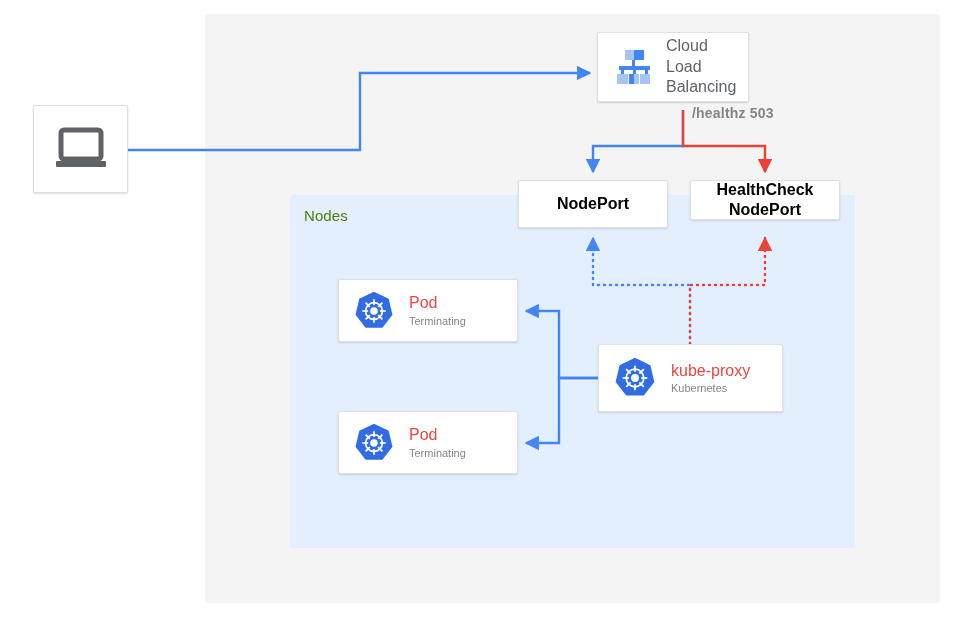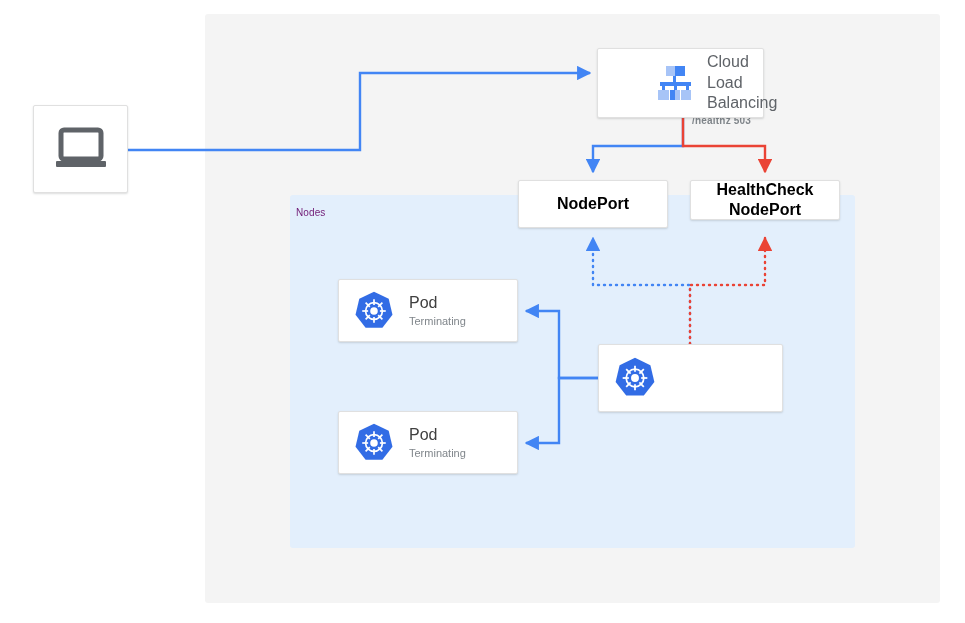--- a/index.html
+++ b/index.html
@@ -34,24 +34,24 @@
     position: absolute;
     left: 290px;
     top: 195px;
     width: 565px;
     height: 353px;
     background: #e3effc;
     border-radius: 3px;
   }
   .panel-nodes-label {
     position: absolute;
-    left: 296px;
+    left: 304px;
     top: 207px;
-    font-size: 10px;
-    color: #701a75;
+    font-size: 15px;
+    color: #4d7c0f;
     letter-spacing: .1px;
   }
 
   
   .card {
     position: absolute;
     background: #ffffff;
     border: 1px solid #e0e0e0;
     border-radius: 2px;
     box-sizing: border-box;
@@ -74,61 +74,61 @@
     margin-left: 14px;
     line-height: 1.28;
   }
   .title-gray {
     font-size: 16px;
     color: #5f6368;
     white-space: pre-line;
   }
   .title-dark {
     font-size: 16px;
-    color: #404040;
+    color: #ef4444;
   }
   .subtitle {
     font-size: 11px;
     color: #80868b;
   }
   .card-center {
     display: flex;
     align-items: center;
     justify-content: center;
     height: 100%;
     text-align: center;
     font-size: 16px;
     font-weight: bold;
     color: #000000;
     line-height: 1.25;
     white-space: pre-line;
   }
 
   
   #client-box      { left: 33px;  top: 105px; width: 95px;  height: 88px; }
-  #lb-box          { left: 597px; top: 48px;  width: 167px; height: 70px; padding-left: 41px; }
+  #lb-box          { left: 597px; top: 32px;  width: 152px; height: 70px; }
   #nodeport-box    { left: 518px; top: 180px; width: 150px; height: 48px; }
   #hcnodeport-box  { left: 690px; top: 180px; width: 150px; height: 40px; }
   #pod1-box        { left: 338px; top: 279px; width: 180px; height: 63px; }
   #pod2-box        { left: 338px; top: 411px; width: 180px; height: 63px; }
   #kubeproxy-box   { left: 598px; top: 344px; width: 185px; height: 68px; }
 
   
   #wires {
     position: absolute;
     left: 0; top: 0;
     width: 965px;
     height: 623px;
     pointer-events: none;
   }
   .healthz-label {
     position: absolute;
     left: 692px;
-    top: 115px;
-    font-size: 10px;
+    top: 105px;
+    font-size: 14px;
     font-weight: bold;
     color: #80868b;
     letter-spacing: .2px;
   }
 </style>
 </head>
 <body>
 
 <div id="canvas">
 
@@ -274,16 +274,20 @@
             <line x1="50" y1="64" x2="50" y2="78"></line>
             <line x1="22" y1="50" x2="36" y2="50"></line>
             <line x1="64" y1="50" x2="78" y2="50"></line>
             <line x1="30" y1="30" x2="40" y2="40"></line>
             <line x1="60" y1="60" x2="70" y2="70"></line>
             <line x1="70" y1="30" x2="60" y2="40"></line>
             <line x1="40" y1="60" x2="30" y2="70"></line>
           </g>
         </svg>
       </span>
+      <span class="card-text">
+        <div class="title-dark">kube-proxy</div>
+        <div class="subtitle">Kubernetes</div>
+      </span>
     </div>
   </div>
 
 </div>
 
 </body></html>

